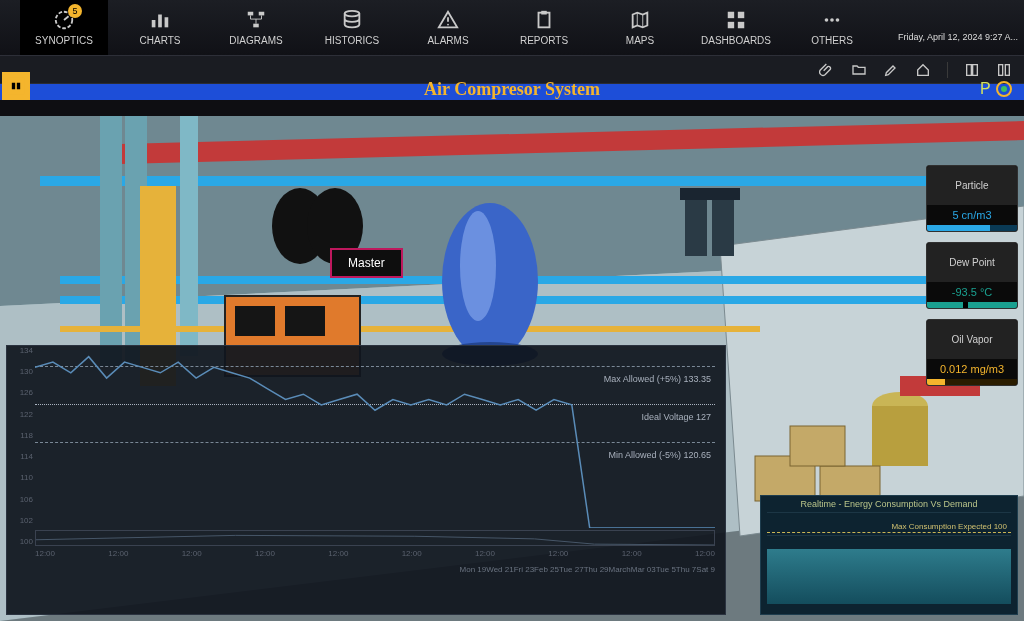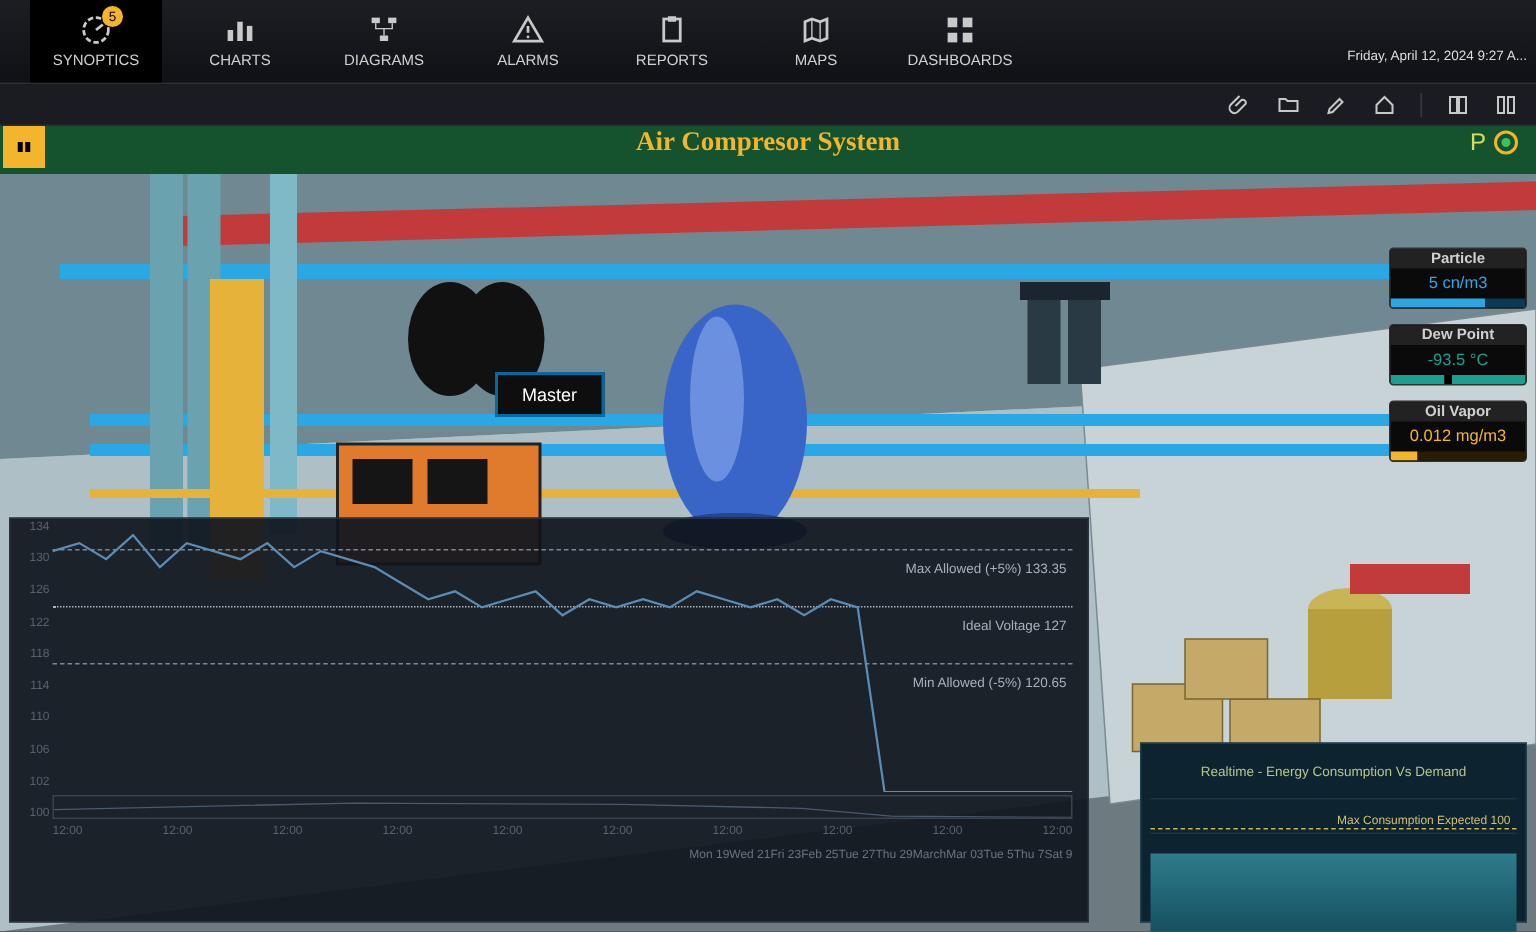--- a/index.html
+++ b/index.html
@@ -53,25 +53,25 @@
     padding: 0 12px;
     gap: 16px;
     border-bottom: 1px solid #2a2c34;
   }
   .tool { width: 16px; height: 16px; fill: #8a8a8a; cursor: pointer; }
   .tool.disabled { fill: #3e3e3e; cursor: default; }
   .tool-sep { width: 1px; height: 16px; background: #3a3a3a; }
 
   
   .titlebar {
-    height: 32px;
-    background: #14532d;
+    height: 16px;
+    background: #1d4ed8;
     position: relative;
     display: flex;
-    align-items: flex-start;
+    align-items: flex-end;
   }
   .titlebar .logo-left {
     width: 28px; height: 28px; background: #f4b52d;
     margin-left: 2px;
     display: flex; align-items: center; justify-content: center;
   }
   .titlebar .title {
     position: absolute; left: 0; right: 0; text-align: center;
     color: #f4b52d; font-family: Georgia, serif;
     font-size: 18px; font-weight: bold;
@@ -91,41 +91,40 @@
     top: 116px; left: 0; right: 0; bottom: 0;
     background: #2a3a42;
     overflow: hidden;
   }
   .scene { width: 100%; height: 100%; }
 
   
   .master-label {
     position: absolute; top: 248px; left: 330px;
     background: #0e0e0e; color: #fff;
-    border: 2px solid #0369a1;
+    border: 2px solid #be185d;
     padding: 6px 16px; font-size: 12px;
     z-index: 4;
   }
 
   
   .gauges {
     position: absolute; right: 6px; top: 165px;
     width: 92px;
     z-index: 6;
   }
   .gauge {
     background: #0a0a0a; border: 1px solid #303030;
     margin-bottom: 10px; border-radius: 3px;
     overflow: hidden;
   }
   .gauge-title {
     background: #222; color: #d0d0d0;
     font-size: 10px; text-align: center;
-    padding: 1px 0;
-    font-weight: bold;
+    padding: 14px 0;
   }
   .gauge-value {
     font-size: 11px; text-align: center;
     padding: 4px 0;
   }
   .gauge-bar { height: 6px; display: flex; }
   .gbar-seg { height: 100%; }
 
   
   .chart-panel {
@@ -164,21 +163,21 @@
 
   
   .mini-chart {
     position: absolute; right: 6px; top: 495px;
     width: 258px; height: 120px;
     background: #0d2330; border: 1px solid #1e3d4e;
     z-index: 5;
   }
   .mini-title {
     text-align: center; font-size: 9px; color: #b9c48a;
-    padding: 13px 0;
+    padding: 3px 0;
   }
   .mini-body { position: relative; height: 92px; margin: 0 6px; }
   .mini-grid-h { position: absolute; left: 0; right: 0; border-top: 1px solid #1c3645; }
   .mini-dashed { position: absolute; left: 0; right: 0; top: 20px; border-top: 1px dashed #c9b555; }
   .mini-label { position: absolute; right: 4px; top: 10px; font-size: 8px; color: #d0c070; }
   .mini-area {
     position: absolute; left: 0; right: 0; bottom: 0; height: 55px;
     background: linear-gradient(#2e7c8c,#144d5d);
   }
 </style>
@@ -206,20 +205,27 @@
     <svg class="nav-icon" viewBox="0 0 24 24">
         <rect x="3" y="3" width="6" height="4"></rect>
         <rect x="15" y="3" width="6" height="4"></rect>
         <rect x="9" y="16" width="6" height="4"></rect>
         <path d="M6 7v4h12V7M12 11v5" stroke="#c9c9c9" fill="none"></path>
       </svg>
     <span>DIAGRAMS</span>
   </div>
   <div class="navitem">
     <svg class="nav-icon" viewBox="0 0 24 24">
+        <ellipse cx="12" cy="5" rx="8" ry="3" fill="none" stroke="#c9c9c9" stroke-width="2"></ellipse>
+        <path d="M4 5v6c0 1.7 3.6 3 8 3s8-1.3 8-3V5M4 11v6c0 1.7 3.6 3 8 3s8-1.3 8-3v-6" fill="none" stroke="#c9c9c9" stroke-width="2"></path>
+      </svg>
+    <span>HISTORICS</span>
+  </div>
+  <div class="navitem">
+    <svg class="nav-icon" viewBox="0 0 24 24">
         <path d="M12 3 2 20h20z" fill="none" stroke="#c9c9c9" stroke-width="2"></path>
         <line x1="12" y1="9" x2="12" y2="14" stroke="#c9c9c9" stroke-width="2"></line>
         <circle cx="12" cy="17" r="1"></circle>
       </svg>
     <span>ALARMS</span>
   </div>
   <div class="navitem">
     <svg class="nav-icon" viewBox="0 0 24 24">
         <rect x="6" y="4" width="12" height="16" fill="none" stroke="#c9c9c9" stroke-width="2"></rect>
         <rect x="9" y="2" width="6" height="4"></rect>
@@ -234,20 +240,28 @@
     <span>MAPS</span>
   </div>
   <div class="navitem">
     <svg class="nav-icon" viewBox="0 0 24 24">
         <rect x="3" y="3" width="7" height="7"></rect>
         <rect x="14" y="3" width="7" height="7"></rect>
         <rect x="3" y="14" width="7" height="7"></rect>
         <rect x="14" y="14" width="7" height="7"></rect>
       </svg>
     <span>DASHBOARDS</span>
+  </div>
+  <div class="navitem">
+    <svg class="nav-icon" viewBox="0 0 24 24">
+        <circle cx="6" cy="12" r="2"></circle>
+        <circle cx="12" cy="12" r="2"></circle>
+        <circle cx="18" cy="12" r="2"></circle>
+      </svg>
+    <span>OTHERS</span>
   </div>
 </div>
 
 <div class="toolstrip">
   <svg class="tool" viewBox="0 0 24 24">
       <path d="M7 13l6-6a3 3 0 014 4l-8 8a5 5 0 01-7-7l9-9" fill="none" stroke="currentColor" stroke-width="2"></path>
     </svg>
   <svg class="tool" viewBox="0 0 24 24">
       <path d="M3 6h6l2 2h10v10H3z" fill="none" stroke="currentColor" stroke-width="2"></path>
     </svg>

